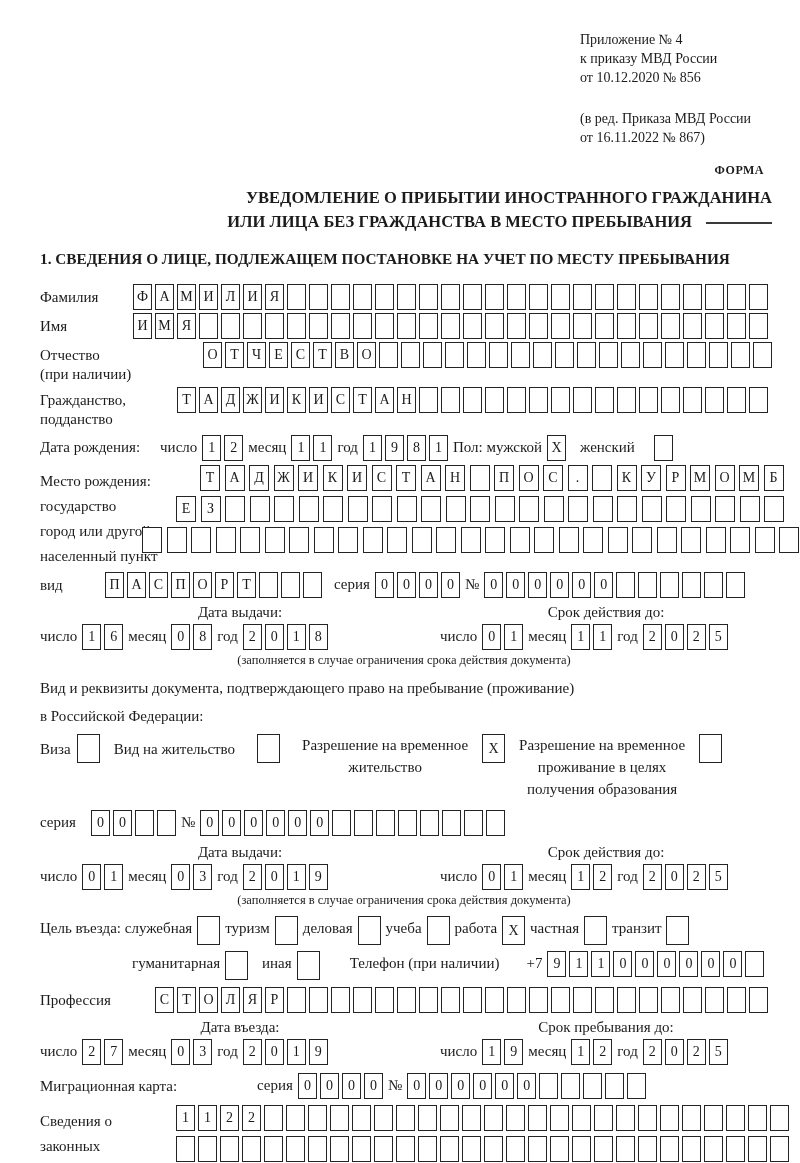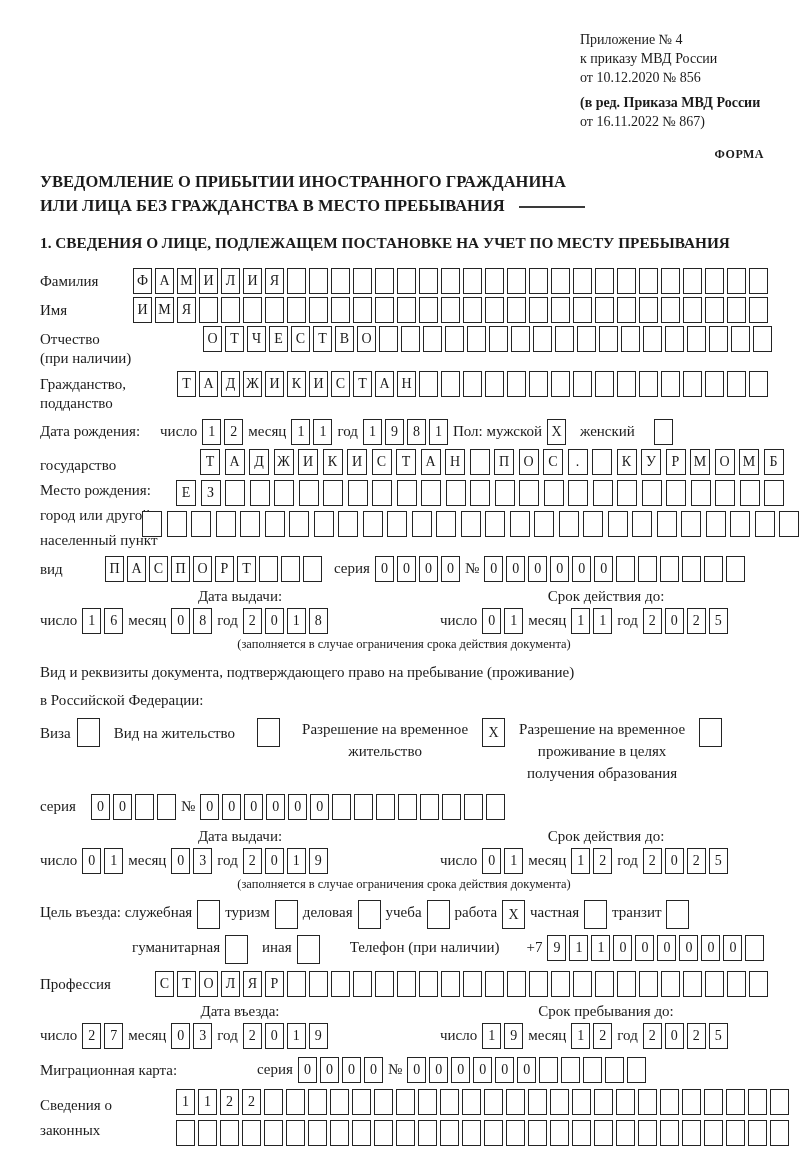--- a/index.html
+++ b/index.html
@@ -2,23 +2,23 @@
 <html lang="ru"><head>
 <meta charset="utf-8">
 <style>
   html,body{margin:0;padding:0;background:#ffffff;}
   body{width:800px;height:1163px;overflow:hidden;color:#1b1b1b;
        font-family:"Liberation Serif","DejaVu Serif",serif;font-size:15px;}
   .page{box-sizing:border-box;width:800px;height:859px;padding:30px 28px 0 40px;position:relative;}
 
   
   .annex{width:190px;margin-left:auto;margin-right:2px;font-size:14px;line-height:19px;}
-  .annex .amend{margin-top:6px;font-weight:bold;}
+  .annex .amend{margin-top:22px;}
   .forma{text-align:right;font-weight:bold;font-size:12px;letter-spacing:.5px;padding-right:8px;margin:16px 0 8px;}
-  .title{text-align:left;font-weight:bold;font-size:16.5px;line-height:24px;margin:6px 0 4px;}
+  .title{text-align:right;font-weight:bold;font-size:16.5px;line-height:24px;margin:6px 0 4px;}
   .u{display:inline-block;width:66px;border-bottom:2px solid #3a3a3a;margin-left:14px;transform:translateY(-3px);}
   .sec{font-weight:bold;font-size:15.3px;margin:16px 0 16px;}
 
   
   .row{display:flex;align-items:flex-start;margin-bottom:3px;}
   .lbl{flex:none;line-height:19px;padding-top:4px;}
   .boxes{display:flex;gap:3px;flex:none;}
   .bx{box-sizing:border-box;flex:none;width:19px;height:26px;border:1.6px solid #242424;background:#fff;
       display:flex;align-items:center;justify-content:center;font-size:14px;line-height:1;}
   .wide{gap:4.5px;}
@@ -245,22 +245,22 @@
         <span class="bx">X</span>
       </span>
     <span class="w" style="margin-left:14px">женский</span>
     <span class="boxes" style="margin-left:14px">
         <span class="bx"></span>
       </span>
   </div>
 
   <div class="row" style="margin-top:4px">
     <div class="lbl lw4" style="line-height:25px">
+      <div>Место рождения:</div>
       <div>государство</div>
-      <div>Место рождения:</div>
       <div>город или другой</div>
       <div>населенный пункт</div>
     </div>
     <div class="stack">
       <div class="row">
           <div class="boxes wide">
             <span class="bx">Т</span>
             <span class="bx">А</span>
             <span class="bx">Д</span>
             <span class="bx">Ж</span>

